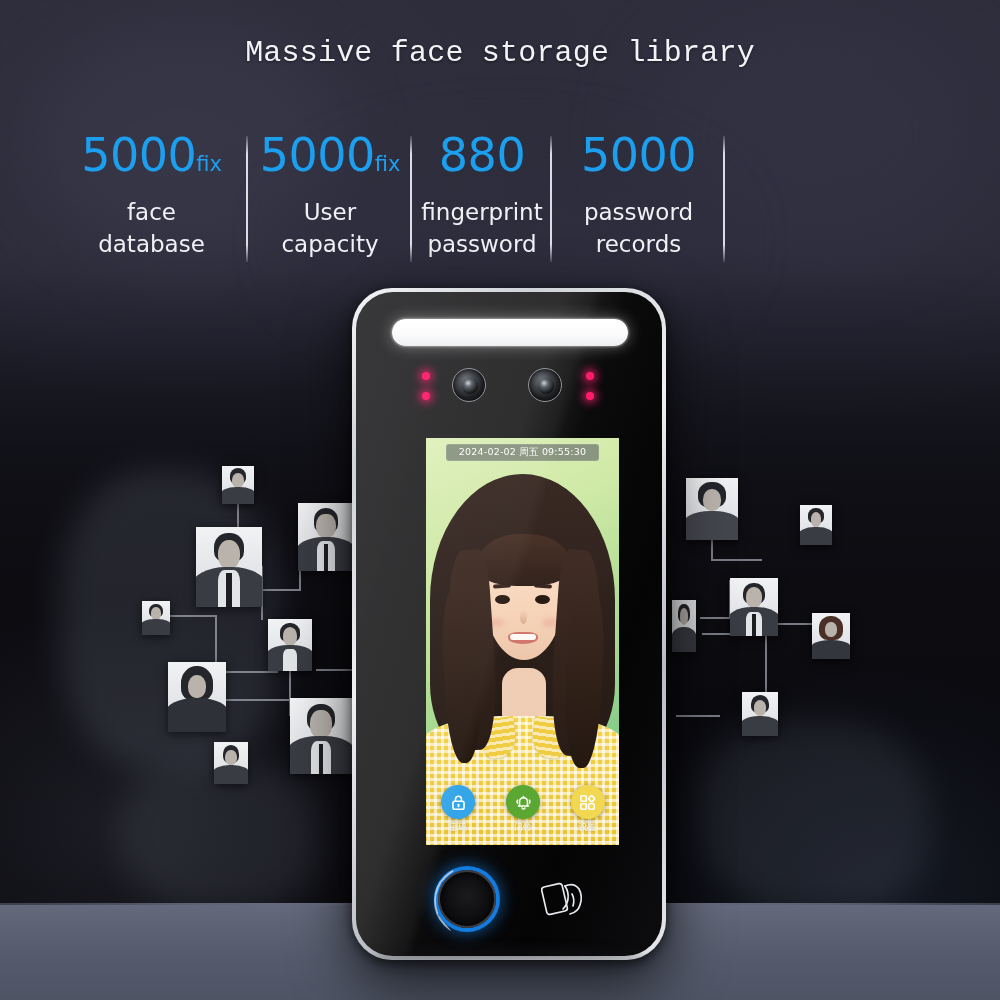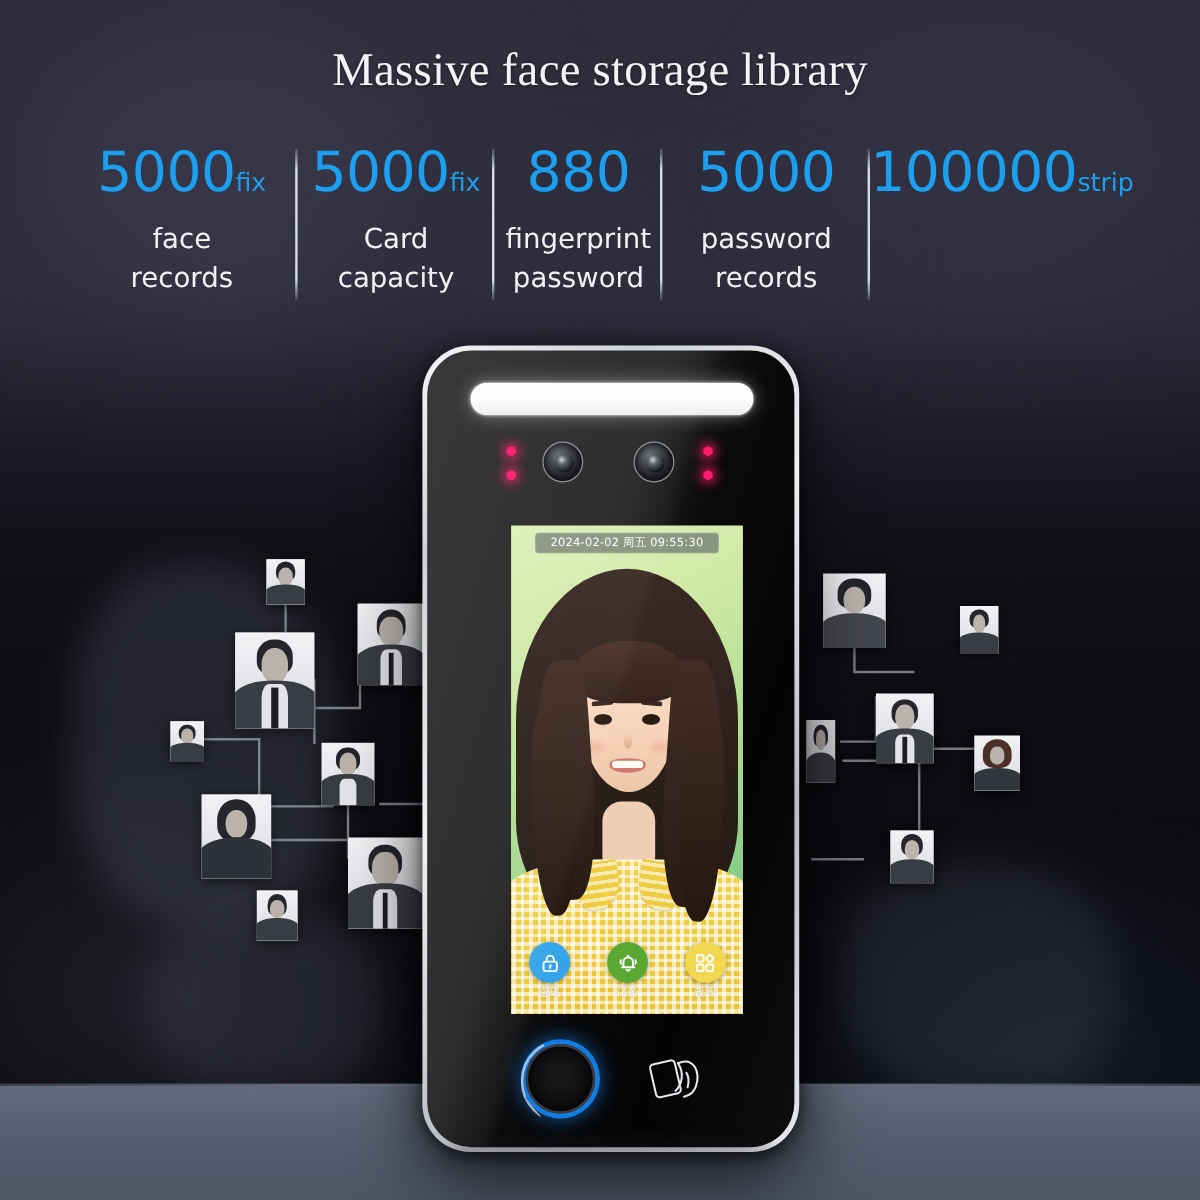--- a/index.html
+++ b/index.html
@@ -40,27 +40,27 @@
     position:absolute; left:0; top:905px; width:1000px; height:95px;
     background:linear-gradient(180deg,#646a7d 0%, #5d6374 22%, #555b6c 55%, #4e5464 100%);
   }
   #floorline { position:absolute; left:0; top:903px; width:1000px; height:2px;
     background:linear-gradient(90deg, rgba(140,148,168,.35), rgba(168,176,196,.75), rgba(140,148,168,.35)); }
 
   
   #title {
     position:absolute; left:0; top:36px; width:1000px;
     text-align:center; color:#f2f3f7;
-    font-size:39px; font-weight:400; letter-spacing:.2px;
-    font-family:Liberation Serif, serif;
+    font-size:30px; font-weight:400; letter-spacing:.2px;
+    font-family:Liberation Mono, monospace;
     text-shadow:0 1px 3px rgba(0,0,0,.45);
   }
 
   #stats {
-    position:absolute; left:55px; top:118px; width:890px; height:140px;
+    position:absolute; left:55px; top:130px; width:890px; height:140px;
     display:flex; align-items:flex-start;justify-content:space-between;
   }
   .stat { position:relative; display:flex; flex-direction:column; align-items:center; padding:0 6px; }
   .stat .divider {
     position:absolute; right:0; top:6px; width:2px; height:126px;
     background:linear-gradient(180deg, rgba(226,230,240,.15), rgba(232,236,246,.92) 14%, rgba(232,236,246,.92) 86%, rgba(226,230,240,.15));
   }
   .stat:last-child .divider { display:none; }
   .numline { white-space:nowrap; line-height:1; padding-top:2px; }
   .num {
@@ -236,29 +236,29 @@
 
   <div id="title">Massive face storage library</div>
 
   <div id="stats">
 
     <div class="stat" style="width:193px;">
       <div class="numline">
         <span class="num">5000</span><span class="unit">fix</span>
       </div>
       <div class="lbl">face
-records</div>
+database</div>
       <div class="divider"></div>
     </div>
 
     <div class="stat" style="width:164px;">
       <div class="numline">
         <span class="num">5000</span><span class="unit">fix</span>
       </div>
-      <div class="lbl">Card
+      <div class="lbl">User
 capacity</div>
       <div class="divider"></div>
     </div>
 
     <div class="stat" style="width:140px;">
       <div class="numline">
         <span class="num">880</span><span class="unit"></span>
       </div>
       <div class="lbl">fingerprint
 password</div>
@@ -268,23 +268,20 @@
     <div class="stat" style="width:173px;">
       <div class="numline">
         <span class="num">5000</span><span class="unit"></span>
       </div>
       <div class="lbl">password
 records</div>
       <div class="divider"></div>
     </div>
 
     <div class="stat" style="width:220px;">
-      <div class="numline">
-        <span class="num">100000</span><span class="unit">strip</span>
-      </div>
 
     </div>
   </div>
 
   <div id="midband"></div>
   <div class="ghost" style="left:60px;  top:470px; width:220px; height:300px;"></div>
   <div class="ghost" style="left:700px; top:720px; width:230px; height:190px; opacity:.12;"></div>
   <div class="ghost" style="left:120px; top:760px; width:200px; height:150px; opacity:.13;"></div>
 
   <svg id="netsvg" viewBox="0 0 1000 420" preserveAspectRatio="none">

